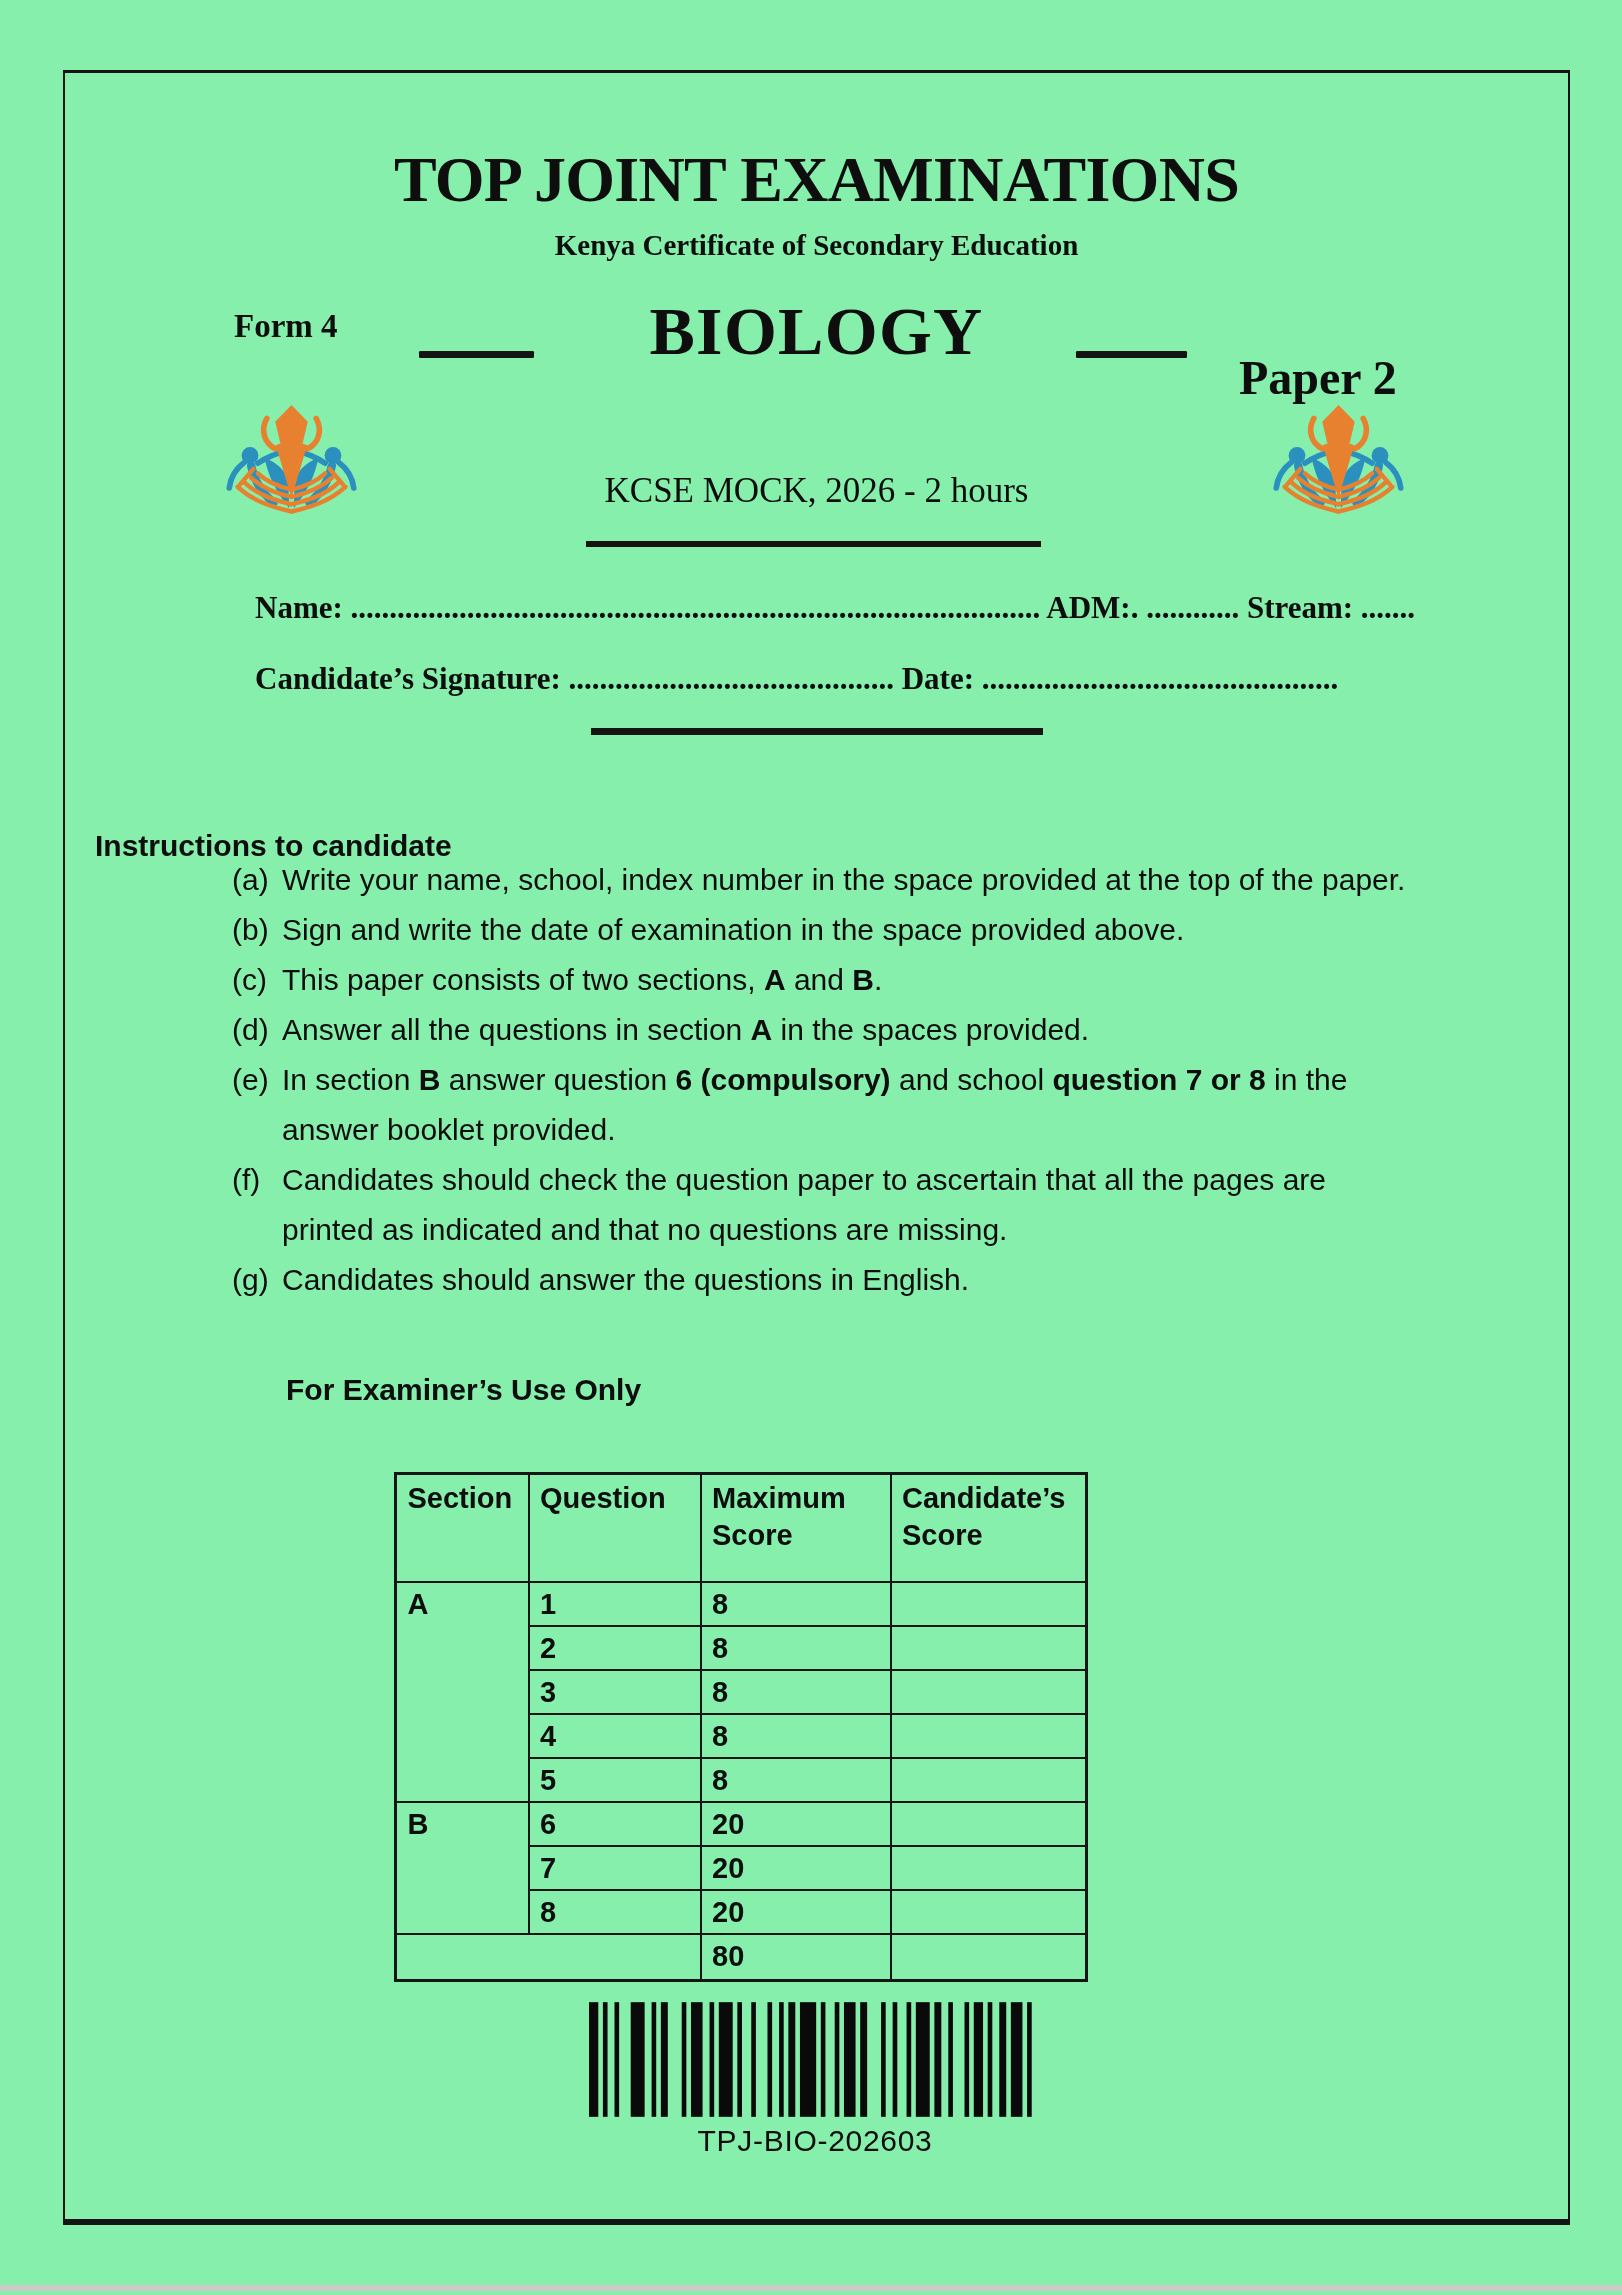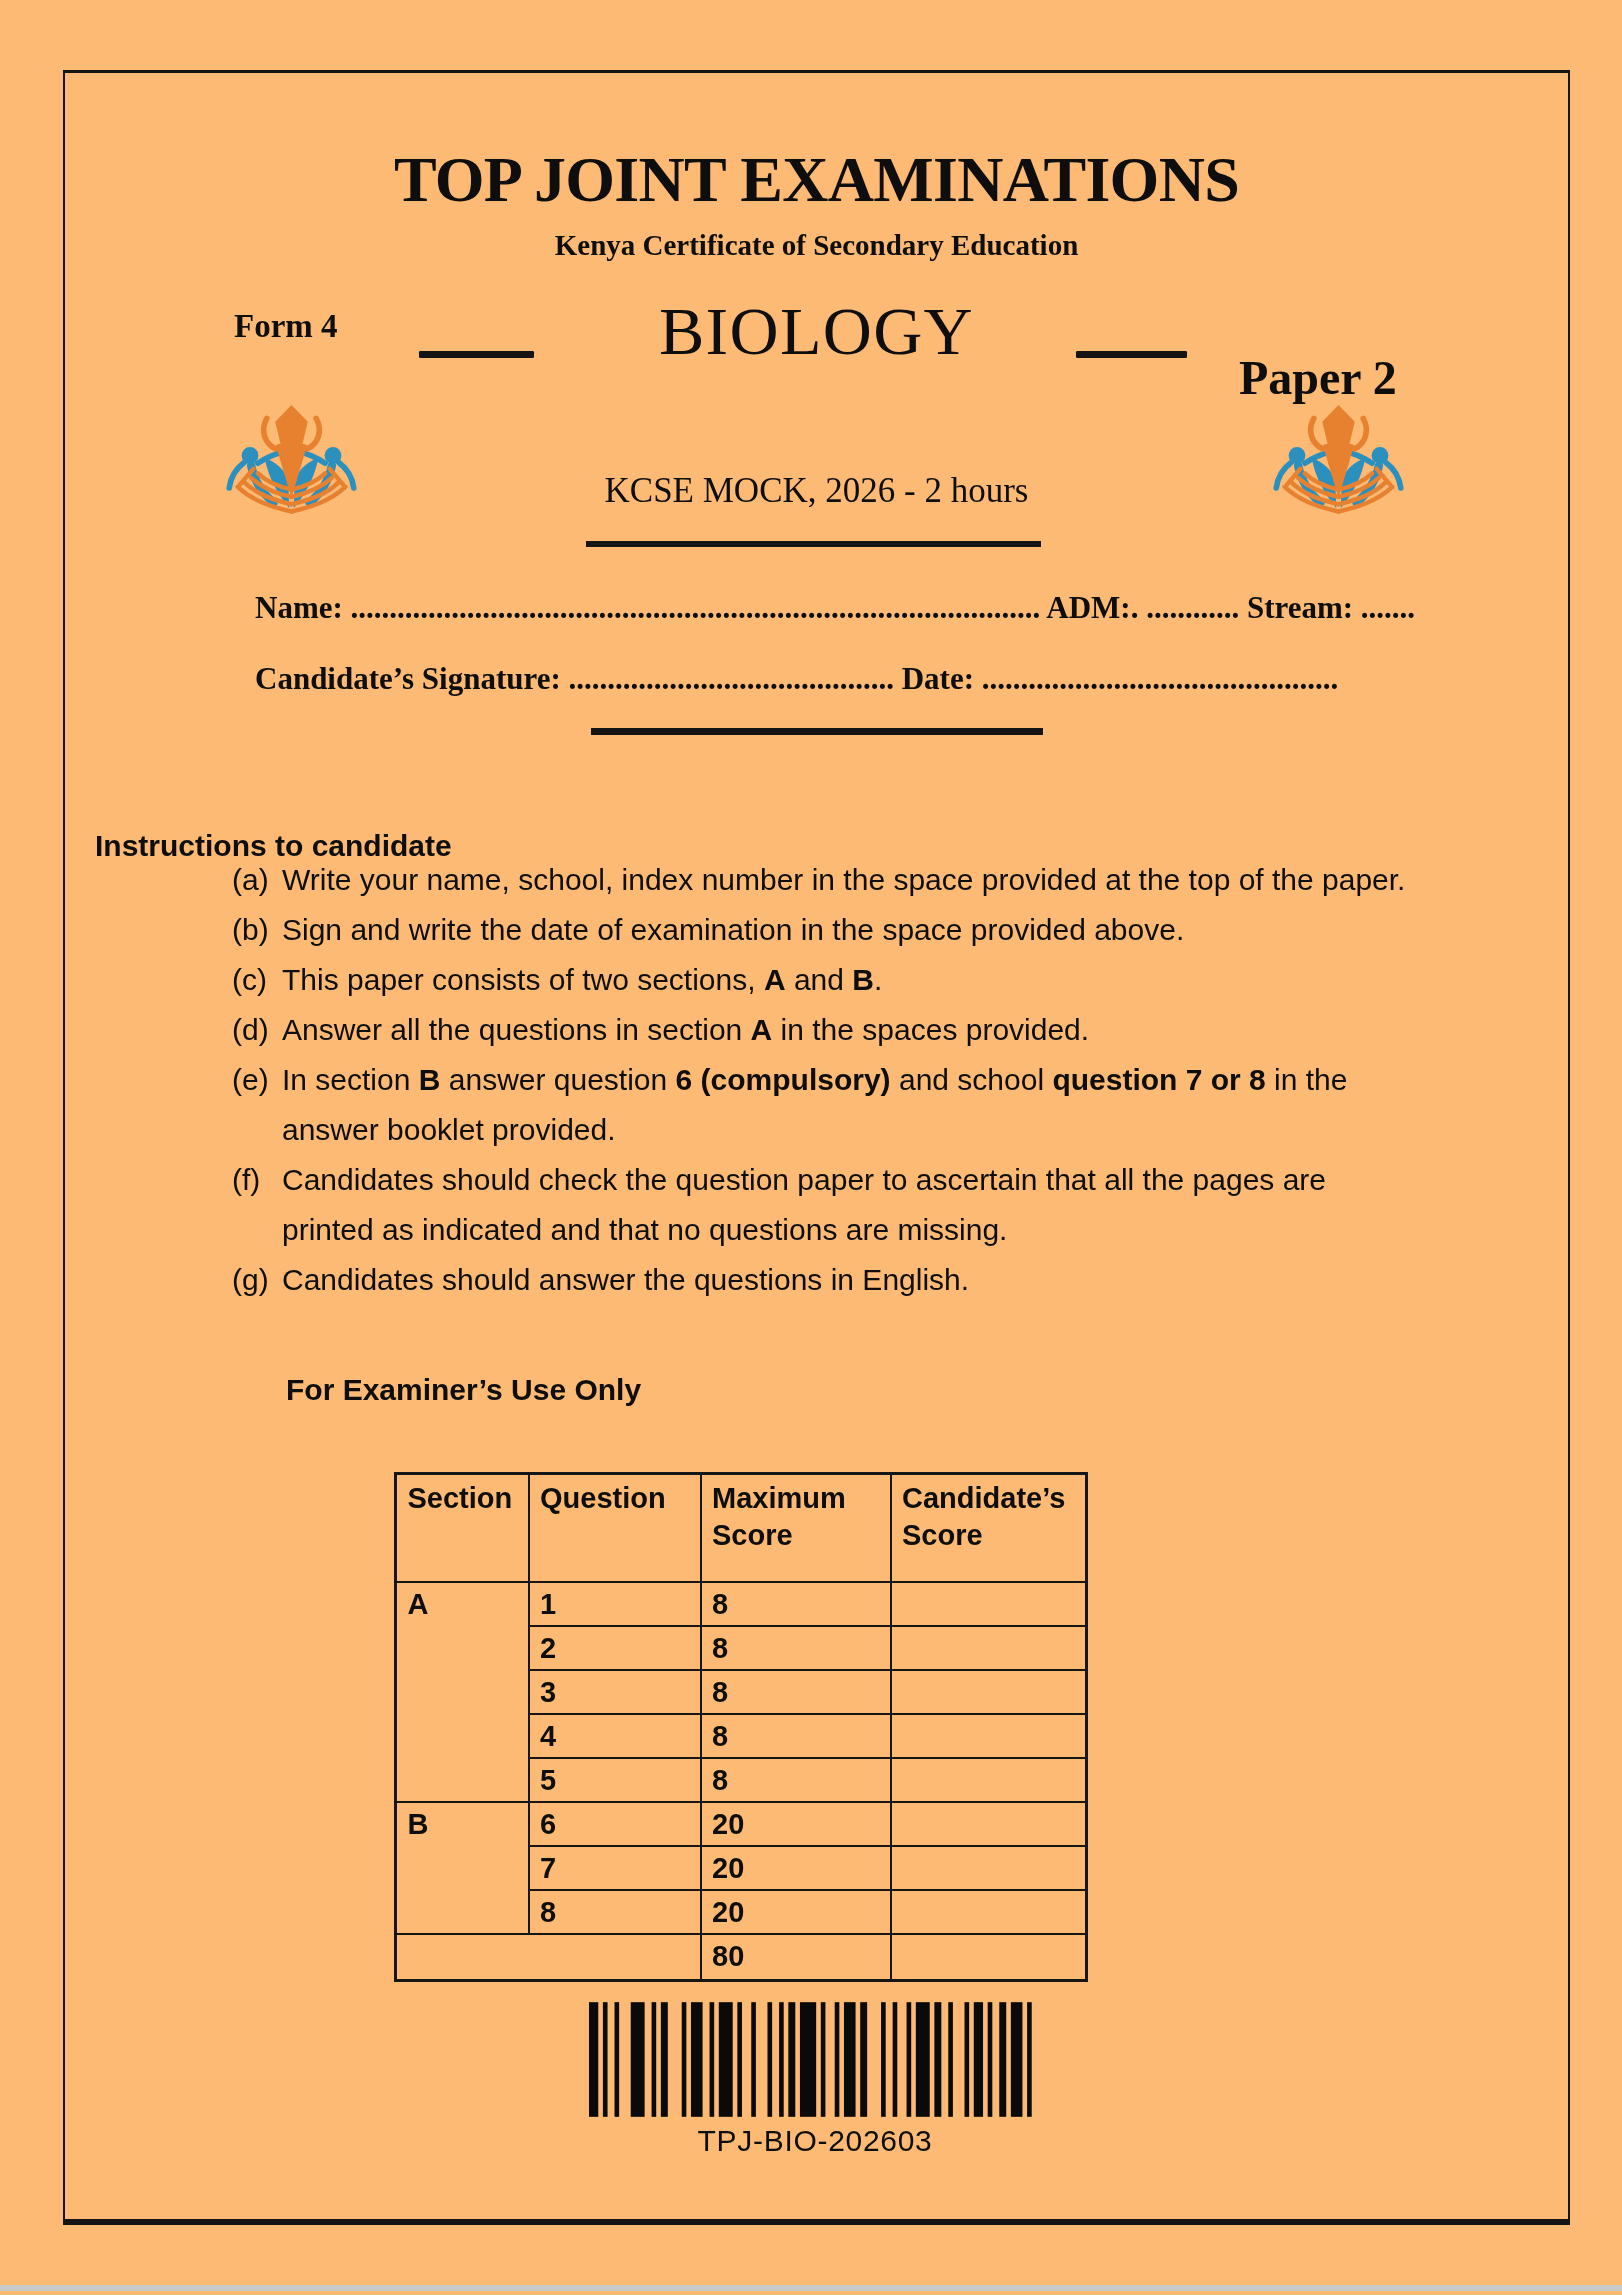--- a/index.html
+++ b/index.html
@@ -1,23 +1,23 @@
 <!DOCTYPE html>
 <html style="font-size:10.5px"><head>
 <meta charset="utf-8">
 <style>
   html,body{margin:0;padding:0;background:#ffffff;}
-  .page{position:relative;width:1623px;height:2295px;background:#fdba74;overflow:hidden;
+  .page{position:relative;width:1623px;height:2295px;background:#86efac;overflow:hidden;
         font-family:"Liberation Serif", serif;color:#0e0e0e;}
   .frame{position:absolute;left:63px;top:70px;width:1507px;height:2155px;
          border:2.6px solid #141414;border-top-width:3.3px;border-bottom-width:6.5px;box-sizing:border-box;}
   .center-line{position:absolute;left:63px;width:1507px;text-align:center;white-space:nowrap;}
   .doc-title{top:143px;font-size:64px;font-weight:bold;letter-spacing:-0.7px;}
   .doc-subtitle{top:229px;font-size:29px;font-weight:bold;}
-  .subject{top:292px;font-size:68px;font-weight:normal;letter-spacing:1.3px;}
+  .subject{top:292px;font-size:68px;font-weight:bold;letter-spacing:1.3px;}
   .form-label{position:absolute;left:196px;top:308px;font-size:33px;font-weight:bold;margin-left:38px;}
   .paper-label{position:absolute;left:1239px;top:306px;font-size:48px;font-weight:bold;margin-top:44px;}
   .dash{position:absolute;height:7.2px;background:#141414;border-radius:1.3px;top:351px;}
   .dash-left{left:419px;width:115px;}
   .dash-right{left:1076px;width:111px;}
   .session-line{top:471px;font-size:35px;font-weight:normal;}
   .rule{position:absolute;background:#141414;}
   .rule-session{left:586px;top:541px;width:455px;height:5.9px;}
   .rule-sig{left:591px;top:728px;width:452px;height:6.5px;}
   .fill-line{position:absolute;left:255px;width:1161px;font-size:31px;font-weight:bold;

